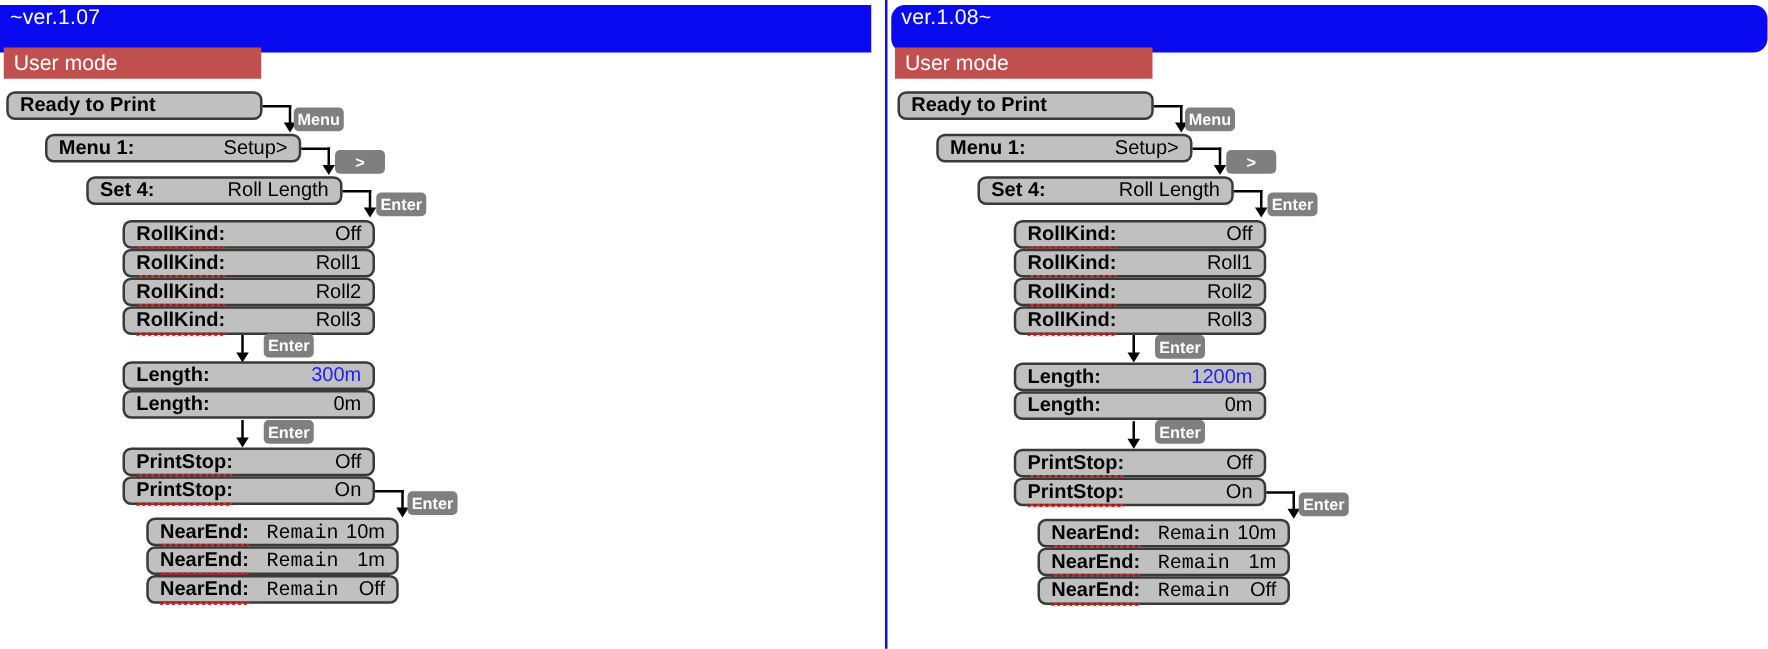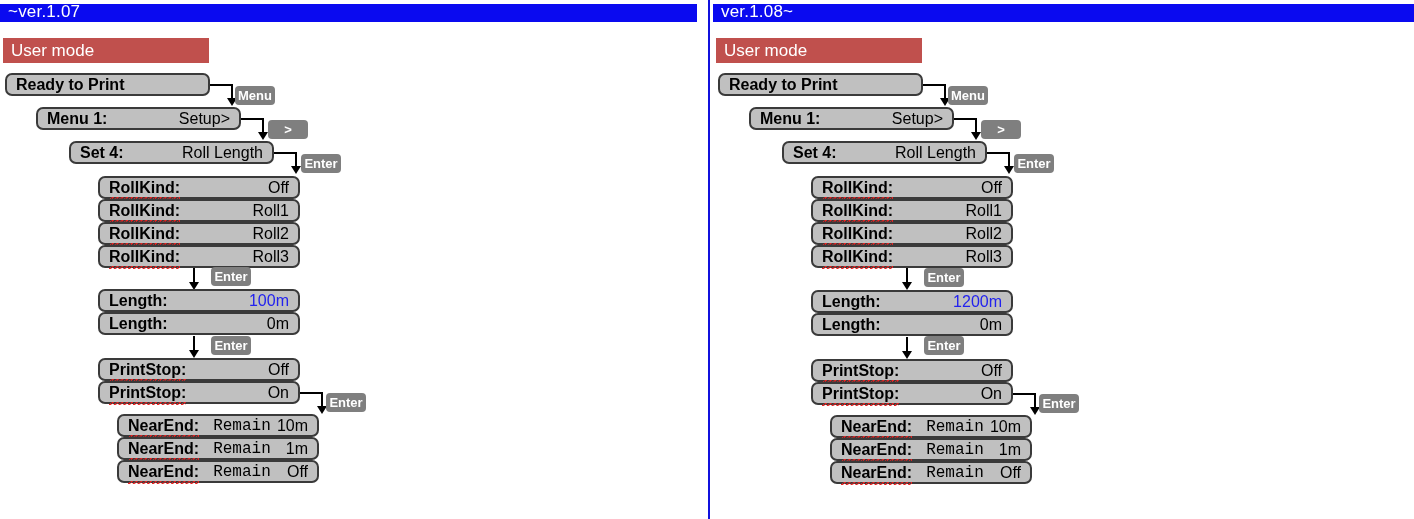--- a/index.html
+++ b/index.html
@@ -14,29 +14,29 @@
   #panel-left{left:0;width:700px;}
   #panel-right{left:713px;width:701px;}
 
   .divider{
     position:absolute;left:708px;top:0;width:2px;height:519px;
     background:#1111dd;
   }
 
   
   .verbar{
-    position:absolute;left:0;top:4px;height:18px;
+    position:absolute;left:0;top:4px;height:38px;
     background:#0a0af0;color:#ffffff;
     font-size:17px;font-weight:400;
-    display:flex;align-items:flex-end;
+    display:flex;align-items:flex-start;
     padding-left:8px;box-sizing:border-box;
     letter-spacing:.2px;
   }
   #panel-left .verbar{width:697px;}
-  #panel-right .verbar{width:701px;}
+  #panel-right .verbar{width:701px;border-radius:11px;}
 
   
   .modebar{
     position:absolute;left:3px;top:38px;width:206px;height:25px;
     background:#c0504d;color:#ffffff;
     font-size:17px;
     display:flex;align-items:center;
     padding-left:8px;box-sizing:border-box;
   }
 
@@ -163,21 +163,21 @@
   <div class="conn">
     <div class="v" style="left:193px;top:268px;width:2px;height:16px;"></div>
     <div class="arrow" style="left:189px;top:282px;"></div>
   </div>
   <div class="key" style="left:211px;top:267px;width:38px;">
     <span>Enter</span>
   </div>
 
   <div class="lcd" style="left:98px;top:289px;width:202px;">
     <span class="lbl">Length:</span>
-    <span class="val blue">100m</span>
+    <span class="val blue">300m</span>
   </div>
   <div class="lcd" style="left:98px;top:312px;width:202px;">
     <span class="lbl">Length:</span>
     <span class="val">0m</span>
   </div>
   <div class="conn">
     <div class="v" style="left:193px;top:336px;width:2px;height:16px;"></div>
     <div class="arrow" style="left:189px;top:350px;"></div>
   </div>
   <div class="key" style="left:211px;top:336px;width:38px;">

